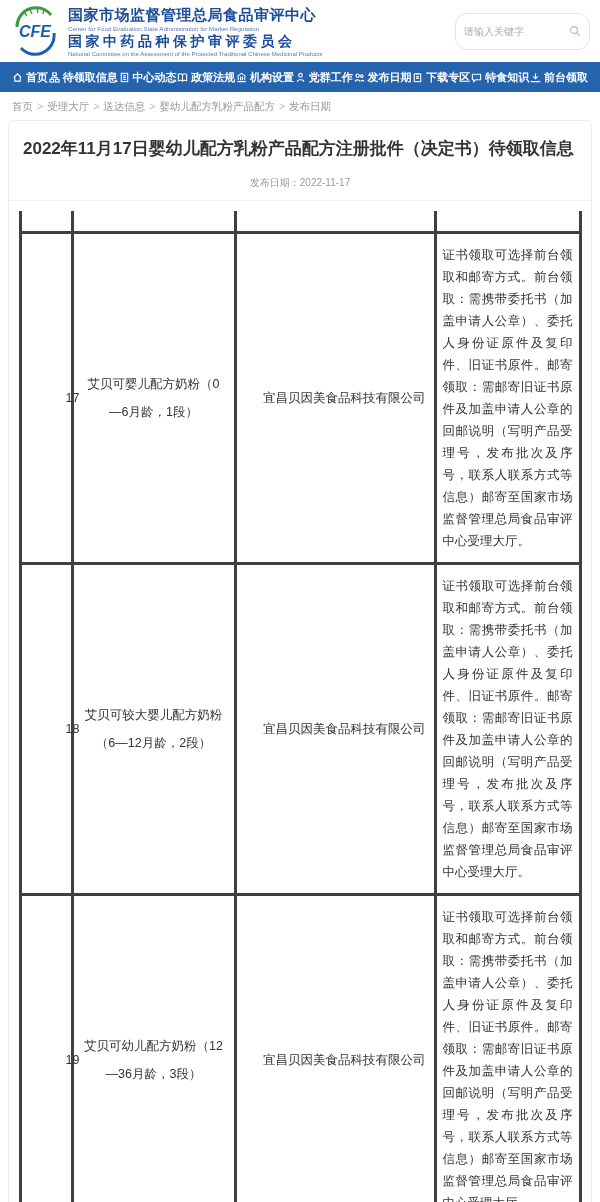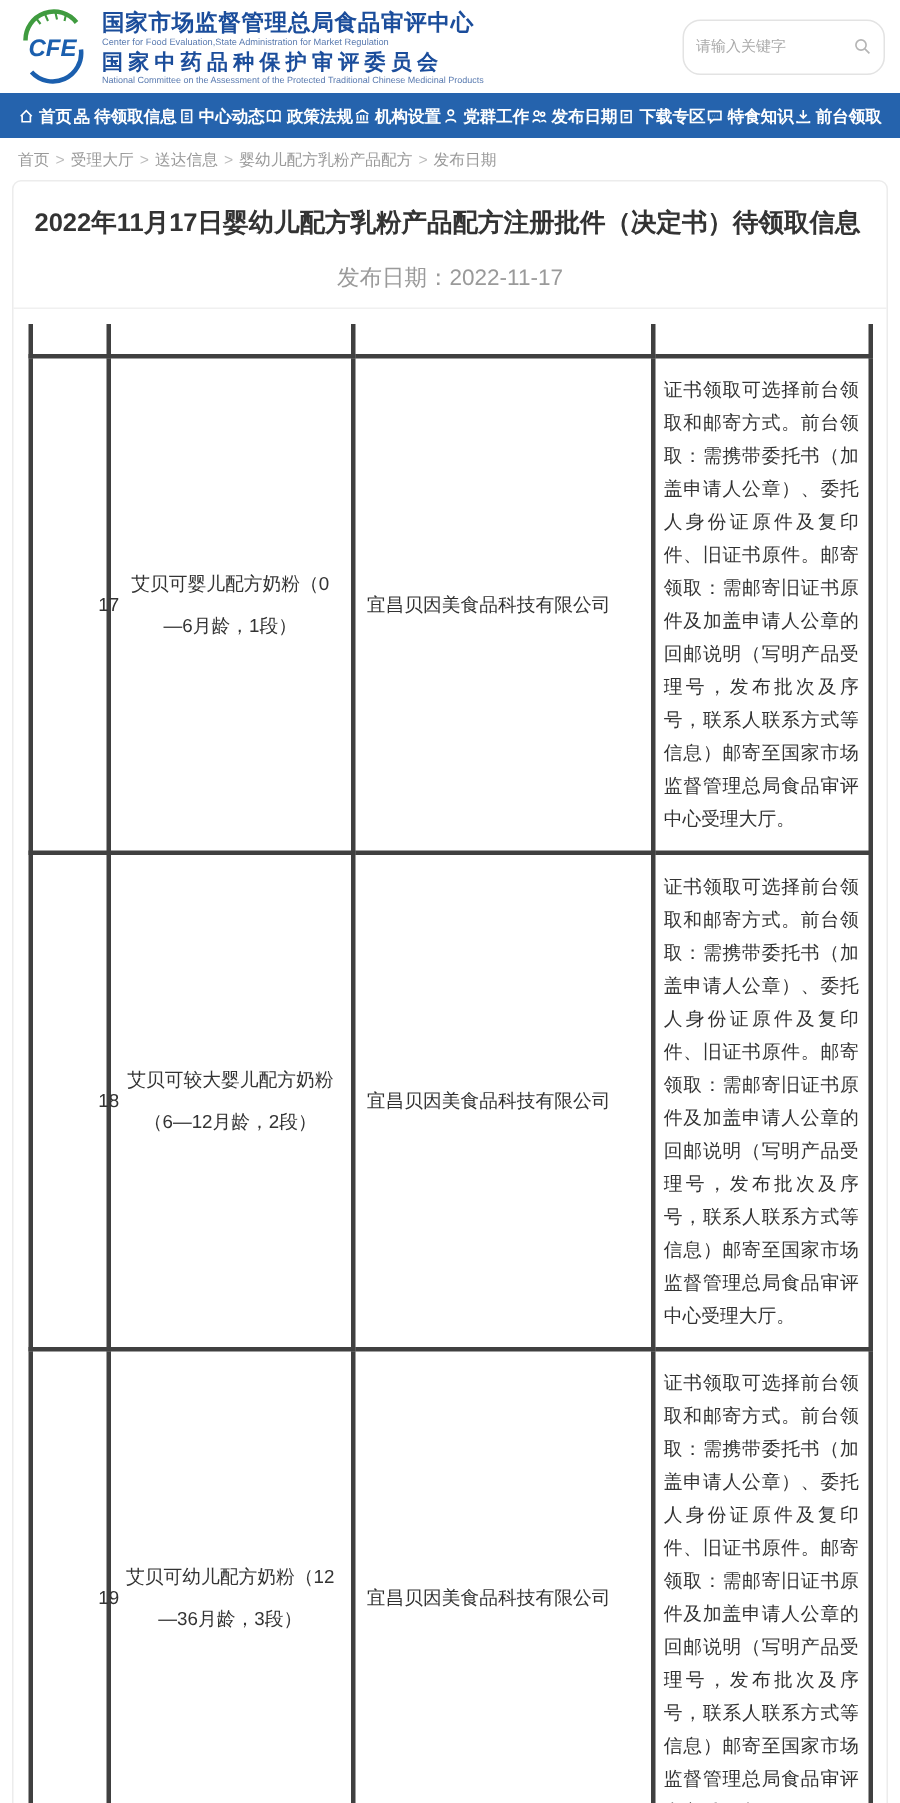--- a/index.html
+++ b/index.html
@@ -30,31 +30,31 @@
   
   .crumbs { padding:8px 12px 6px; font-size:10.5px; color:#999; }
   .crumbs span.sep { margin:0 4px; color:#bbb; }
   .crumbs a { color:#999; text-decoration:none; cursor:pointer; }
 
   
   .card { margin:0 8px; border:1px solid #ececec; border-radius:6px 6px 0 0;
     height:1100px; padding-top:14px; background:#fff; }
   .title { font-size:17px; font-weight:bold; color:#333; text-align:left;
     line-height:28px; padding:0 14px; }
-  .dateline { text-align:center; font-size:15px; color:#9a9a9a; margin-top:13px; }
+  .dateline { text-align:center; font-size:10px; color:#9a9a9a; margin-top:13px; }
   .divider { border-bottom:1px solid #f0f0f0; margin-top:10px; }
 
   
   table.batch { border-collapse:collapse; table-layout:fixed; width:560px; margin:10px auto 0; }
   table.batch td { border:3px solid #404040; color:#333; vertical-align:middle;
     font-size:12.5px; }
   tr.partial-top td { border-top:none; height:16px; }
   td.c-no { width:52px; text-align:left; font-size:12px;padding-left:44px; }
   td.c-prod { width:163px; text-align:center; line-height:28px; padding:4px 10px; }
-  td.c-comp { width:200px; text-align:left; padding:4px 8px; }
+  td.c-comp { width:200px; text-align:right; padding:4px 8px; }
   td.c-note { width:145px; padding:10px 6px; font-size:12px; line-height:22px;
     text-align:justify; }
   tr.r-main { height:320px; }
 </style>
 </head>
 <body>
 
 <div class="hdr">
   <svg class="logo" viewBox="0 0 50 50">
     <path d="M7 21 A19 19 0 0 1 41 9" stroke="#3f9b3f" stroke-width="3" fill="none"></path>

